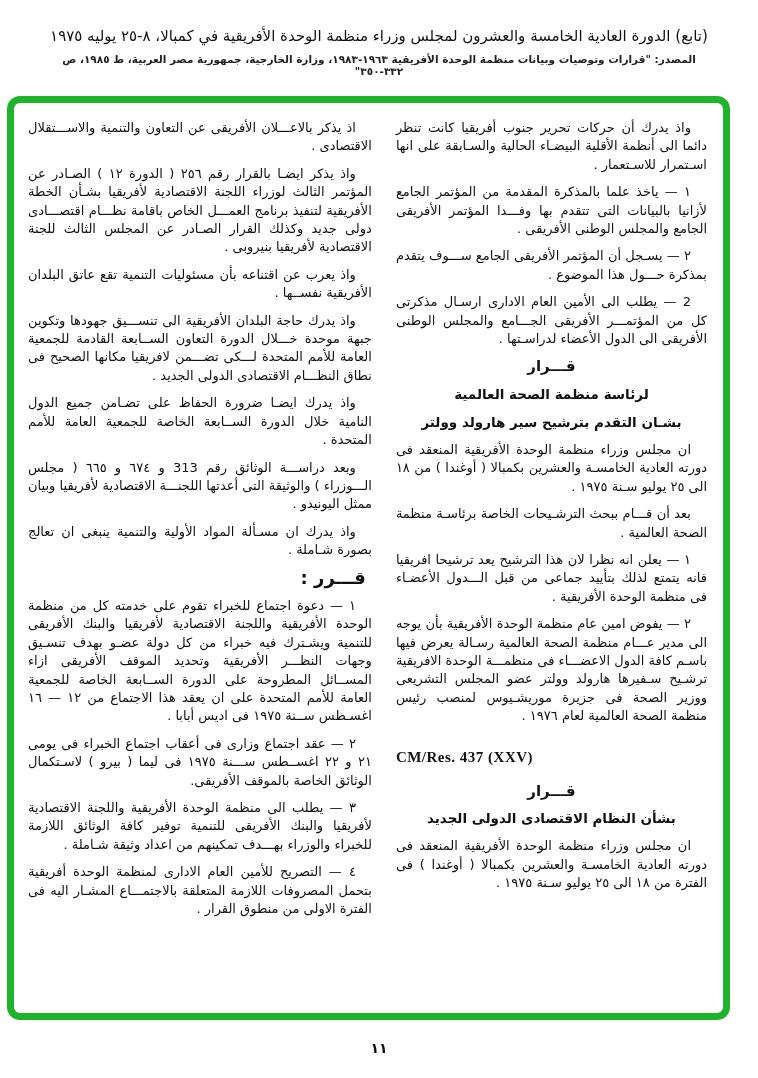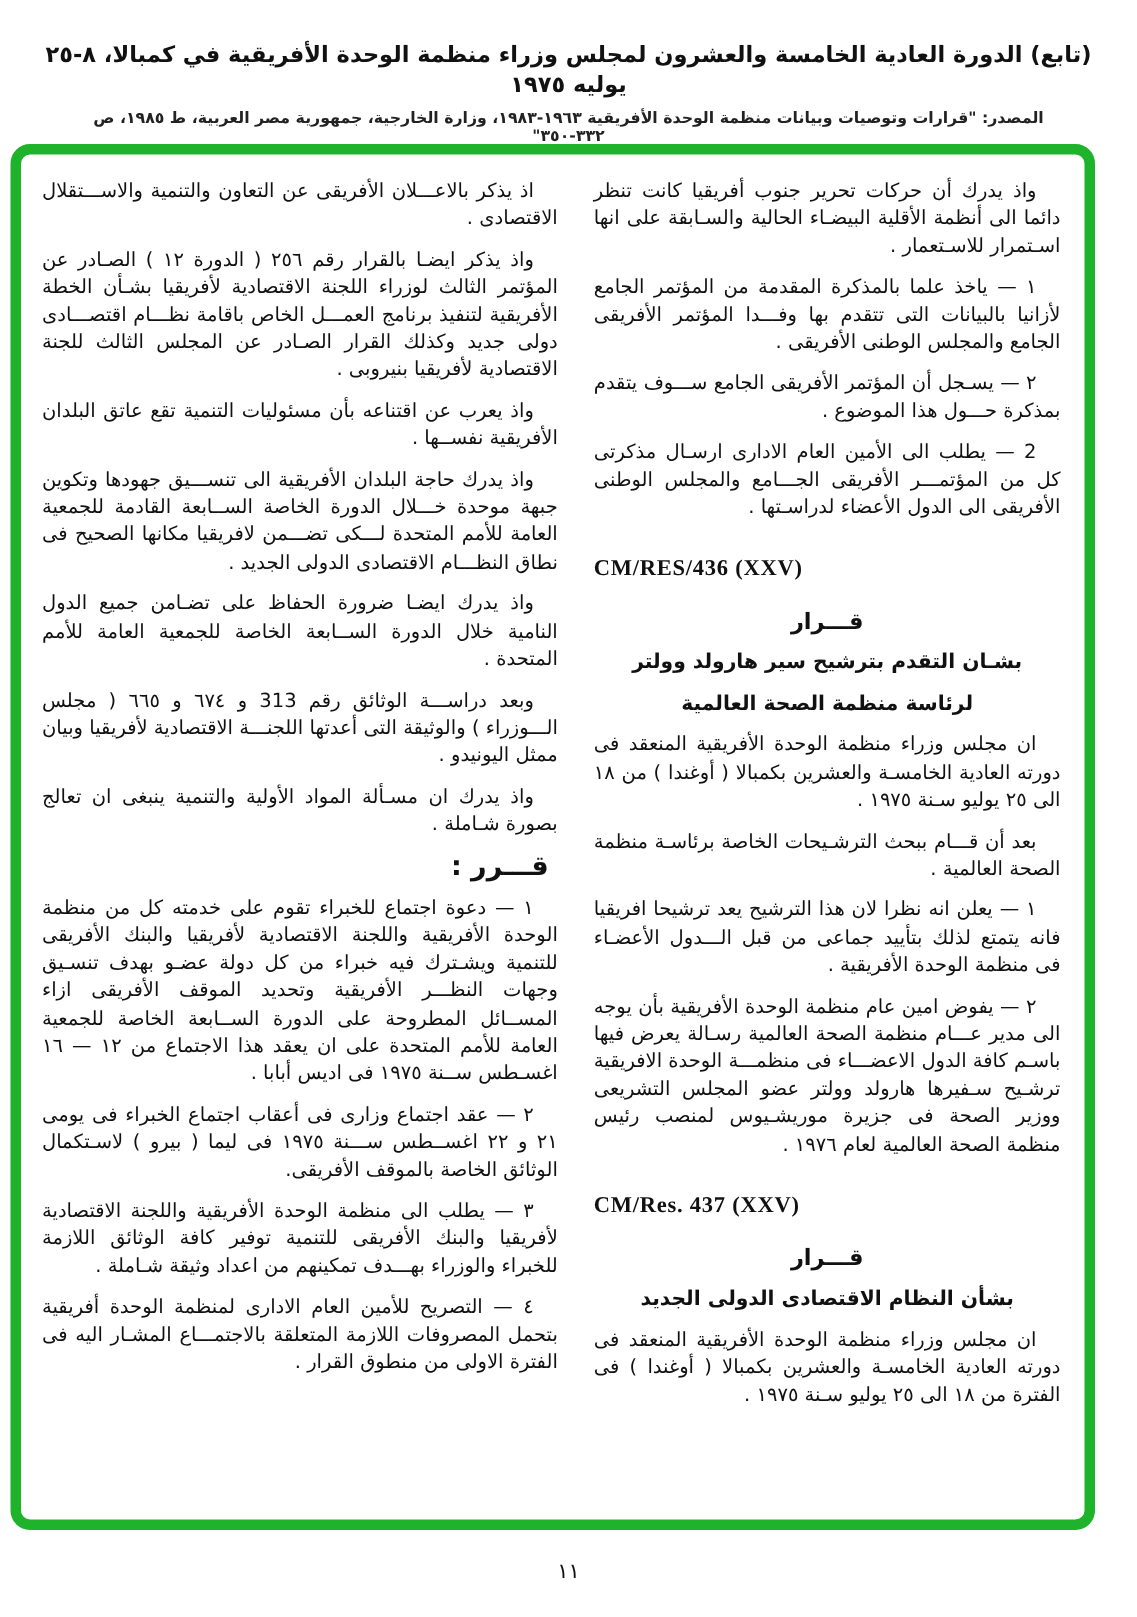--- a/index.html
+++ b/index.html
@@ -12,21 +12,21 @@
     overflow:hidden;
   }
   
   .header{
     direction:rtl;
     text-align:center;
     padding-top:26px;
   }
   .header-title{
     font-size:15px;
-    font-weight:bold;
+    font-weight:normal;
     line-height:20px;
     padding:0 28px;
   }
   .header-source{
     font-size:10.5px;
     font-weight:bold;
     margin-top:7px;
     padding:0 44px;
     color:#222;
   }
@@ -89,60 +89,59 @@
     text-indent:6px;
     text-align:right;
   }
   
   .page-number{
     position:absolute;
     left:0;right:0;
     bottom:22px;
     text-align:center;
     font-size:14px;
-    font-weight:normal;
+    font-weight:bold;
     direction:rtl;
   }
 </style>
 </head>
 <body>
 
 <div class="page">
 
   <div class="header">
     <div class="header-title">(تابع) الدورة العادية الخامسة والعشرون لمجلس وزراء منظمة الوحدة الأفريقية في كمبالا، ٨-٢٥ يوليه ١٩٧٥</div>
     <div class="header-source">المصدر: "قرارات وتوصيات وبيانات منظمة الوحدة الأفريقية ١٩٦٣-١٩٨٣، وزارة الخارجية، جمهورية مصر العربية، ط ١٩٨٥، ص ٣٣٢-٣٥٠"</div>
   </div>
 
   <div class="frame">
 
     <div class="col col-right">
       <p class="para">واذ يدرك أن حركات تحرير جنوب أفريقيا كانت تنظر دائما الى أنظمة الأقلية البيضـاء الحالية والسـابقة على انها اسـتمرار للاسـتعمار .</p>
       <p class="para">١ — ياخذ علما بالمذكرة المقدمة من المؤتمر الجامع لأزانيا بالبيانات التى تتقدم بها وفـــدا المؤتمر الأفريقى الجامع والمجلس الوطنى الأفريقى .</p>
       <p class="para">٢ — يسـجل أن المؤتمر الأفريقى الجامع ســـوف يتقدم بمذكرة حـــول هذا الموضوع .</p>
       <p class="para">2 — يطلب الى الأمين العام الادارى ارسـال مذكرتى كل من المؤتمـــر الأفريقى الجـــامع والمجلس الوطنى الأفريقى الى الدول الأعضاء لدراسـتها .</p>
-      <p class="ref">CM/RES/436 (XXV)</p>
       <p class="res-title">قـــرار</p>
+      <p class="res-sub">لرئاسة منظمة الصحة العالمية</p>
       <p class="res-sub">بشـان التقدم بترشيح سير هارولد وولتر</p>
-      <p class="res-sub">لرئاسة منظمة الصحة العالمية</p>
       <p class="para">ان مجلس وزراء منظمة الوحدة الأفريقية المنعقد فى دورته العادية الخامسـة والعشرين بكمبالا ( أوغندا ) من ١٨ الى ٢٥ يوليو سـنة ١٩٧٥ .</p>
       <p class="para">بعد أن قـــام ببحث الترشـيحات الخاصة برئاسـة منظمة الصحة العالمية .</p>
       <p class="para">١ — يعلن انه نظرا لان هذا الترشيح يعد ترشيحا افريقيا فانه يتمتع لذلك بتأييد جماعى من قبل الـــدول الأعضـاء فى منظمة الوحدة الأفريقية .</p>
       <p class="para">٢ — يفوض امين عام منظمة الوحدة الأفريقية بأن يوجه الى مدير عـــام منظمة الصحة العالمية رسـالة يعرض فيها باسـم كافة الدول الاعضـــاء فى منظمـــة الوحدة الافريقية ترشـيح سـفيرها هارولد وولتر عضو المجلس التشريعى ووزير الصحة فى جزيرة موريشـيوس لمنصب رئيس منظمة الصحة العالمية لعام ١٩٧٦ .</p>
       <p class="ref">CM/Res. 437 (XXV)</p>
       <p class="res-title">قـــرار</p>
       <p class="res-sub">بشأن النظام الاقتصادى الدولى الجديد</p>
       <p class="para">ان مجلس وزراء منظمة الوحدة الأفريقية المنعقد فى دورته العادية الخامسـة والعشرين بكمبالا ( أوغندا ) فى الفترة من ١٨ الى ٢٥ يوليو سـنة ١٩٧٥ .</p>
     </div>
 
     <div class="col col-left">
       <p class="para">اذ يذكر بالاعـــلان الأفريقى عن التعاون والتنمية والاســـتقلال الاقتصادى .</p>
       <p class="para">واذ يذكر ايضـا بالقرار رقم ٢٥٦ ( الدورة ١٢ ) الصـادر عن المؤتمر الثالث لوزراء اللجنة الاقتصادية لأفريقيا بشـأن الخطة الأفريقية لتنفيذ برنامج العمـــل الخاص باقامة نظـــام اقتصـــادى دولى جديد وكذلك القرار الصـادر عن المجلس الثالث للجنة الاقتصادية لأفريقيا بنيروبى .</p>
       <p class="para">واذ يعرب عن اقتناعه بأن مسئوليات التنمية تقع عاتق البلدان الأفريقية نفســها .</p>
-      <p class="para">واذ يدرك حاجة البلدان الأفريقية الى تنســـيق جهودها وتكوين جبهة موحدة خـــلال الدورة الخاصة الســابعة القادمة للجمعية العامة للأمم المتحدة لـــكى تضـــمن لافريقيا مكانها الصحيح فى نطاق النظـــام الاقتصادى الدولى الجديد .</p>
+      <p class="para">واذ يدرك حاجة البلدان الأفريقية الى تنســـيق جهودها وتكوين جبهة موحدة خـــلال الدورة التعاون الســابعة القادمة للجمعية العامة للأمم المتحدة لـــكى تضـــمن لافريقيا مكانها الصحيح فى نطاق النظـــام الاقتصادى الدولى الجديد .</p>
       <p class="para">واذ يدرك ايضـا ضرورة الحفاظ على تضـامن جميع الدول النامية خلال الدورة الســابعة الخاصة للجمعية العامة للأمم المتحدة .</p>
       <p class="para">وبعد دراســـة الوثائق رقم 313 و ٦٧٤ و ٦٦٥ ( مجلس الـــوزراء ) والوثيقة التى أعدتها اللجنـــة الاقتصادية لأفريقيا وبيان ممثل اليونيدو .</p>
       <p class="para">واذ يدرك ان مسـألة المواد الأولية والتنمية ينبغى ان تعالج بصورة شـاملة .</p>
       <p class="decides">قـــرر :</p>
       <p class="para">١ — دعوة اجتماع للخبراء تقوم على خدمته كل من منظمة الوحدة الأفريقية واللجنة الاقتصادية لأفريقيا والبنك الأفريقى للتنمية ويشـترك فيه خبراء من كل دولة عضـو بهدف تنسـيق وجهات النظـــر الأفريقية وتحديد الموقف الأفريقى ازاء المســائل المطروحة على الدورة الســابعة الخاصة للجمعية العامة للأمم المتحدة على ان يعقد هذا الاجتماع من ١٢ — ١٦ اغسـطس ســنة ١٩٧٥ فى اديس أبابا .</p>
       <p class="para">٢ — عقد اجتماع وزارى فى أعقاب اجتماع الخبراء فى يومى ٢١ و ٢٢ اغســطس ســـنة ١٩٧٥ فى ليما ( بيرو ) لاسـتكمال الوثائق الخاصة بالموقف الأفريقى.</p>
       <p class="para">٣ — يطلب الى منظمة الوحدة الأفريقية واللجنة الاقتصادية لأفريقيا والبنك الأفريقى للتنمية توفير كافة الوثائق اللازمة للخبراء والوزراء بهـــدف تمكينهم من اعداد وثيقة شـاملة .</p>
       <p class="para">٤ — التصريح للأمين العام الادارى لمنظمة الوحدة أفريقية بتحمل المصروفات اللازمة المتعلقة بالاجتمـــاع المشـار اليه فى الفترة الاولى من منطوق القرار .</p>
     </div>
 

